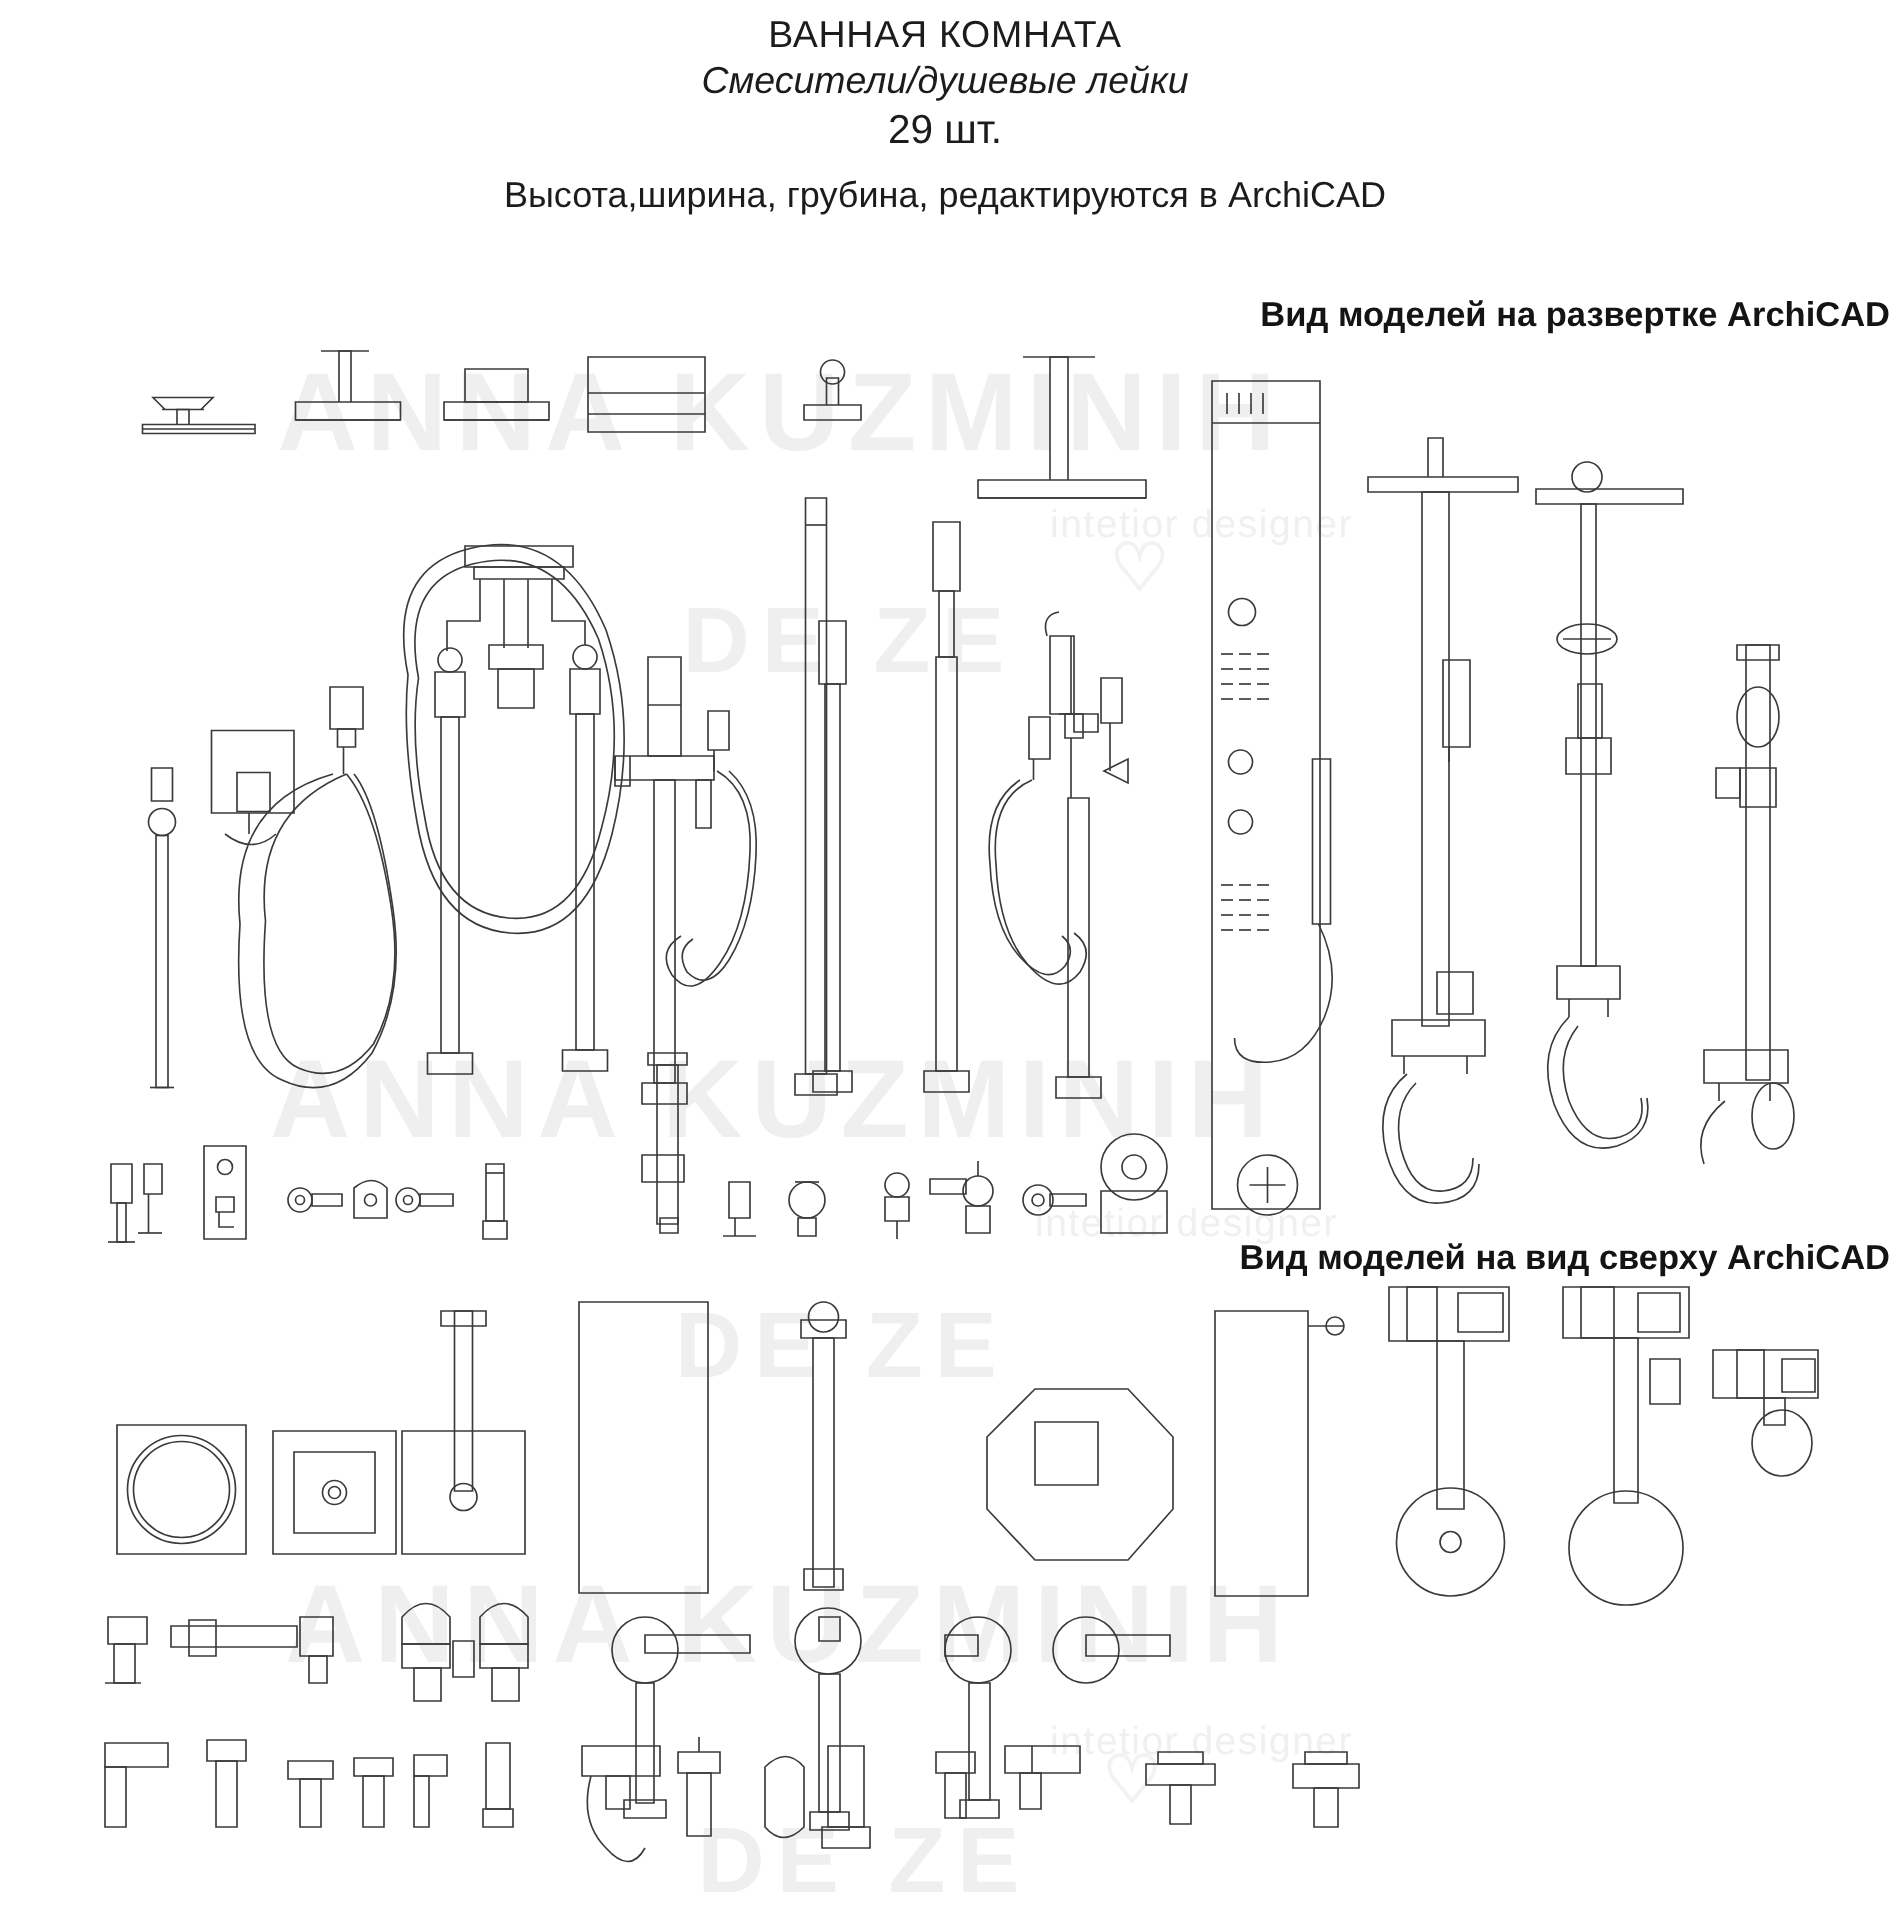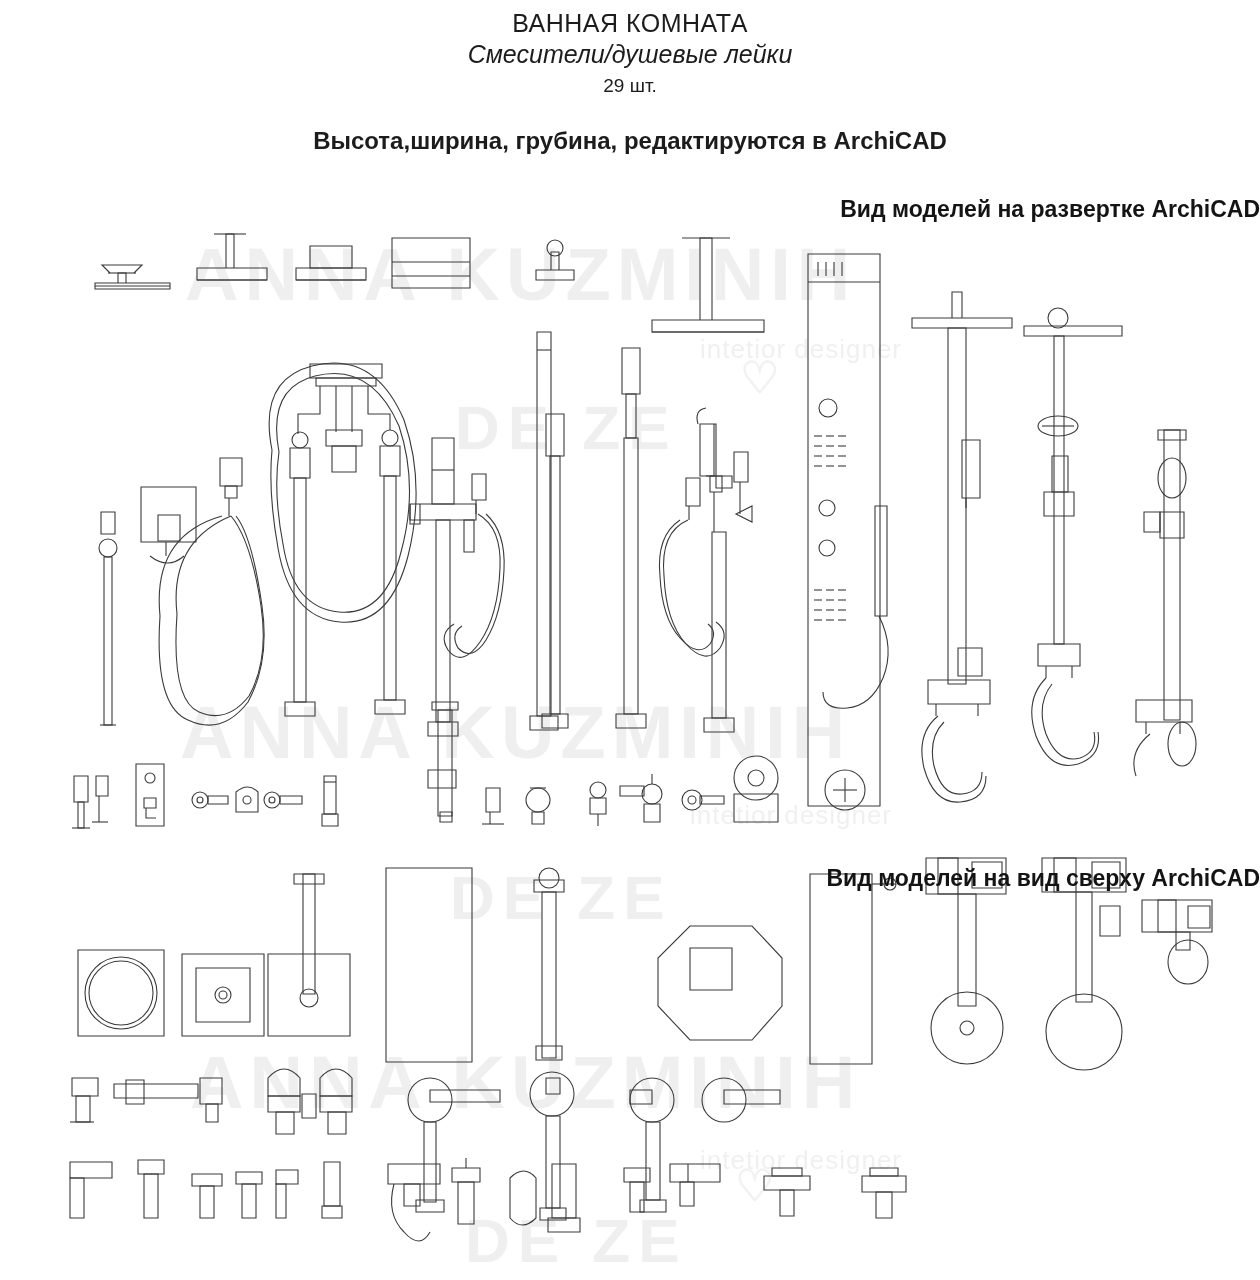--- a/index.html
+++ b/index.html
@@ -31,42 +31,41 @@
     line-height: 30px;
     color: #1c1c1c;
   }
   .title-line-2 {
     font-size: 25px;
     line-height: 32px;
     color: #1c1c1c;
     font-style: italic;
   }
   .title-line-3 {
-    font-size: 19px;
+    font-size: 27px;
     line-height: 32px;
     color: #1c1c1c;
   }
   .title-line-4 {
     font-size: 24px;
     line-height: 34px;
-    margin-top: 22px;
+    margin-top: 12px;
     color: #1c1c1c;
-    font-weight: bold;
   }
   .section-head {
     position: absolute;
     width: 100%;
     text-align: right;
     font-size: 23px;
     font-weight: bold;
     color: #141414;
     z-index: 6;
   }
   #section-elev { top: 196px; }
-  #section-plan { top: 865px; }
+  #section-plan { top: 825px; }
 
   
   .wm {
     position: absolute;
     color: #efefef;
     font-weight: bold;
     white-space: nowrap;
     z-index: 1;
     user-select: none;
   }

